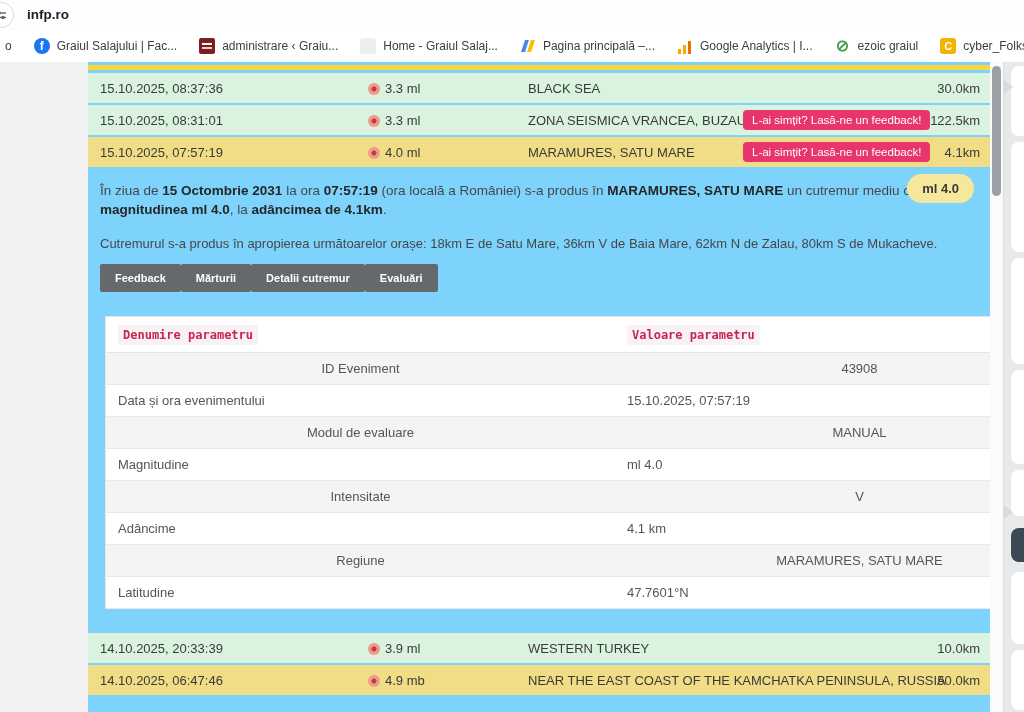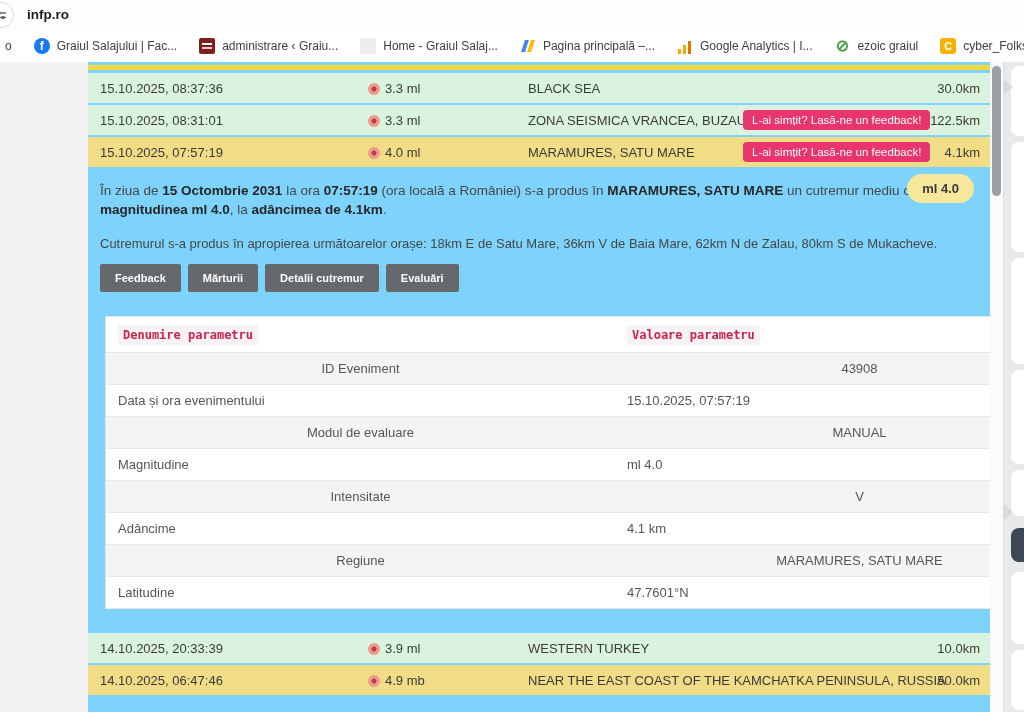--- a/index.html
+++ b/index.html
@@ -51,21 +51,21 @@
   .mag-dot { width: 12px; height: 12px; border-radius: 50%; background: radial-gradient(circle, #b8453c 0 2.5px, #f09a90 2.6px 6px); }
   .q-region { position: absolute; left: 440px; top: 8px; }
   .q-feedback { position: absolute; left: 655px; top: 5px; height: 20px; border: none; border-radius: 4px; background: #e8356d; color: #fff; font-size: 11.5px; font-family: inherit; padding: 0 9px; cursor: pointer; }
   .q-depth { position: absolute; right: 10px; top: 8px; }
 
   .detail { position: relative; padding: 12px 12px 0; }
   .badge-ml { position: absolute; right: 16px; top: 5px; background: #f5e79b; border-radius: 15px; padding: 7px 15px; font-size: 13px; font-weight: bold; color: #3a3a3a; }
   .p1 { width: 828px; margin: 0 0 17px; font-size: 13.5px; line-height: 19px; color: #474747; }
   .p1 b { color: #262626; }
   .p2 { margin: 0 0 13px; font-size: 13px; color: #474747; }
-  .btns { display: flex; gap: 7px; margin-bottom: 24px; }
+  .btns { display: flex; margin-bottom: 24px; }
   .btn { background: #66696c; border: none; color: #fff; font-size: 11px; font-weight: bold; font-family: inherit; padding: 8px 15px; border-radius: 2px; cursor: pointer; }
 
   .ptable { border-collapse: collapse; width: 1000px; margin-left: 5px; font-size: 13px; color: #555; border: 1px solid #e4e4e4; background: #fff; }
   .ptable th { background: #fff; text-align: left; padding: 10px 12px; border-bottom: 1px solid #e4e4e4; font-weight: normal; }
   .ptable code { font-family: "DejaVu Sans Mono", monospace; font-size: 12px; font-weight: bold; color: #c7254e; background: #f9f2f4; padding: 3px 5px; border-radius: 2px; }
   .ptable td { padding: 8px 12px; border-bottom: 1px solid #e9e9e9; position: relative; }
   .ptable tr.odd td { background: #f4f4f4; text-align: center; }
   .ptable td:first-child { width: 51%; }
   .badge-moderat { position: absolute; right: 12px; top: 6px; background: #4caf50; color: #fff; font-size: 11.5px; padding: 3px 6px; border-radius: 8px; }
 

